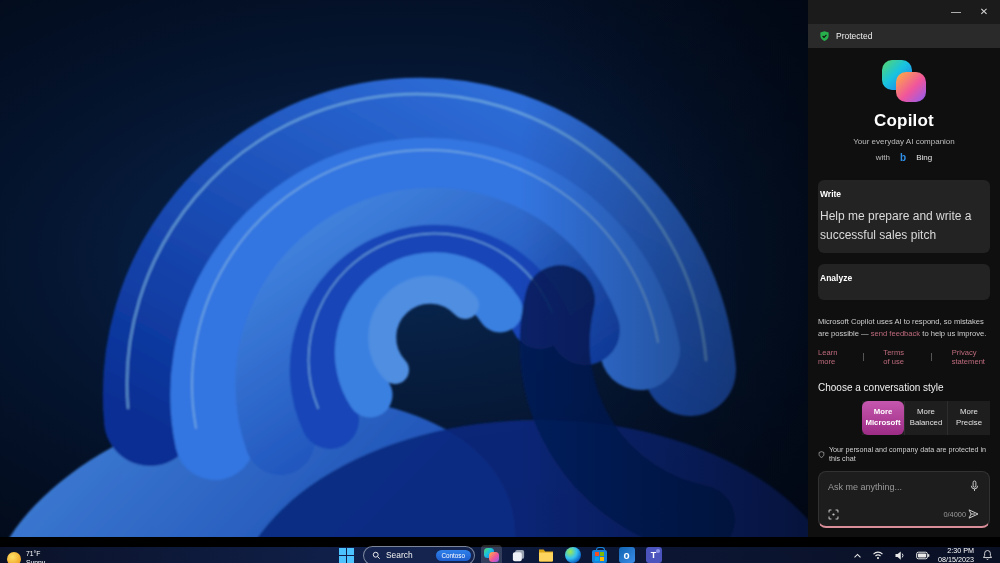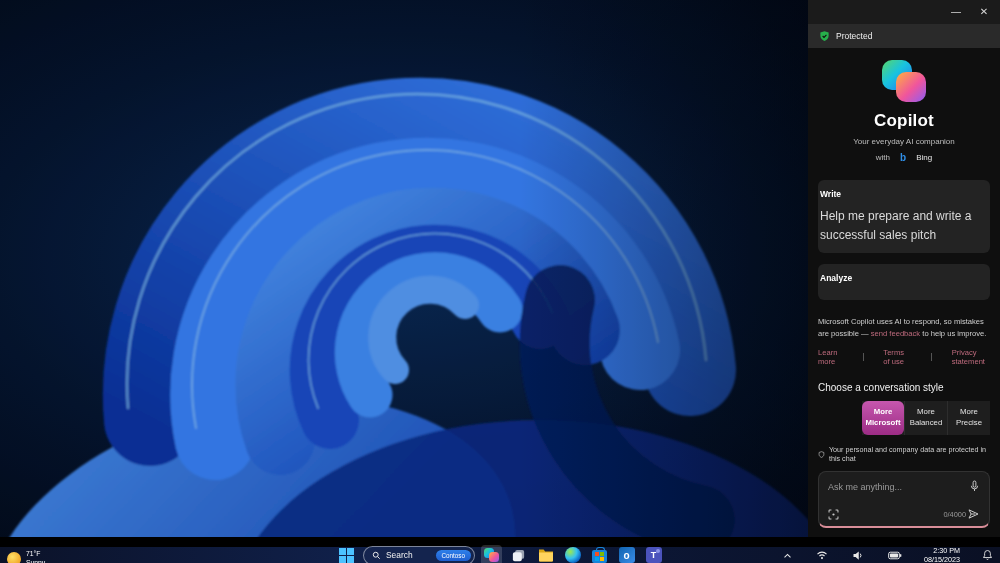--- a/index.html
+++ b/index.html
@@ -106,21 +106,21 @@
   .edge-glyph { width:16px; height:16px; border-radius:50%;
     background:radial-gradient(circle at 32% 30%,#9be84f 0%,#35c1f1 42%,#0b63c4 75%,#173a6b 100%); }
   .store-glyph { position:relative; width:15px; height:13px; margin-top:2px; border-radius:2px;
     background:#1683d8; display:flex; align-items:center; justify-content:center; }
   .store-glyph:before { content:""; position:absolute; top:-3px; left:4px; width:7px; height:4px;
     border:1.3px solid #1683d8; border-bottom:none; border-radius:3px 3px 0 0; }
   .ms-grid { display:grid; grid-template-columns:4px 4px; grid-template-rows:4px 4px; gap:1px; }
   .ms-grid i:nth-child(1){background:#f25022}.ms-grid i:nth-child(2){background:#7fba00}
   .ms-grid i:nth-child(3){background:#00a4ef}.ms-grid i:nth-child(4){background:#ffb900}
 
-  .tray { position:absolute; right:5px; top:0; height:100%; display:flex; align-items:center; gap:20px; }
+  .tray { position:absolute; right:5px; top:0; height:100%; display:flex; align-items:center; gap:6px; }
   .tray .tbtn { border:none; background:transparent; display:flex; align-items:center;
     justify-content:center; cursor:default; padding:2px; }
   .clock { text-align:right; font-size:7.2px; color:#fff; line-height:1.3; cursor:default; }
 </style>
 </head>
 <body>
 
 <div class="screen">
 
   <div class="desktop">

